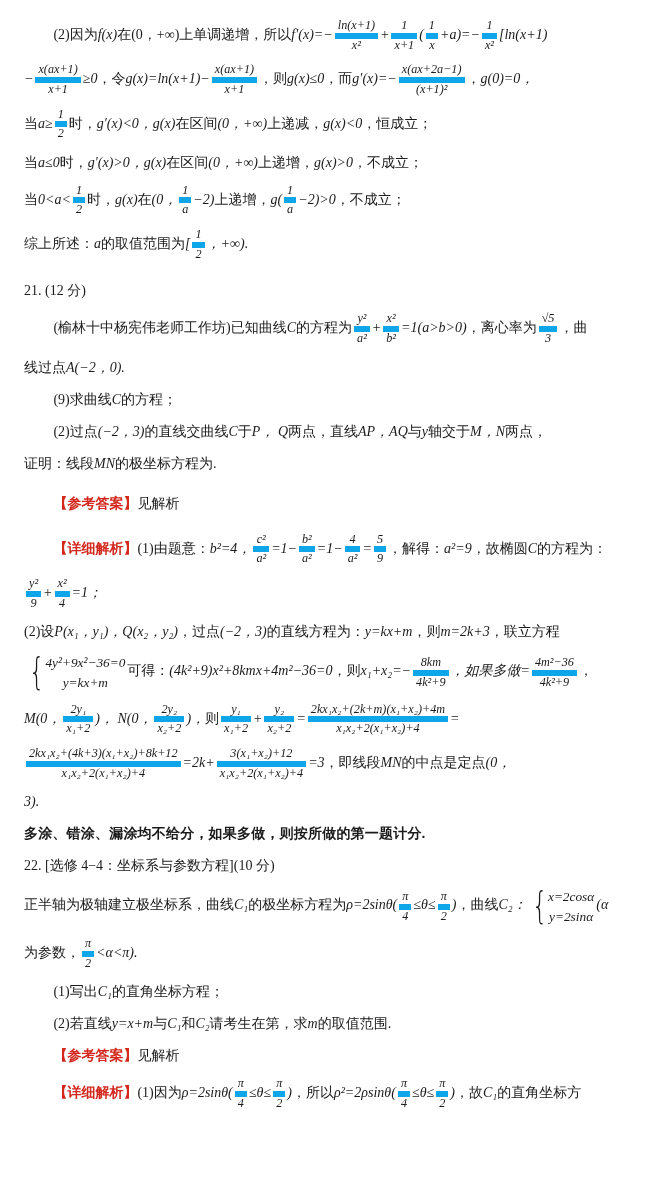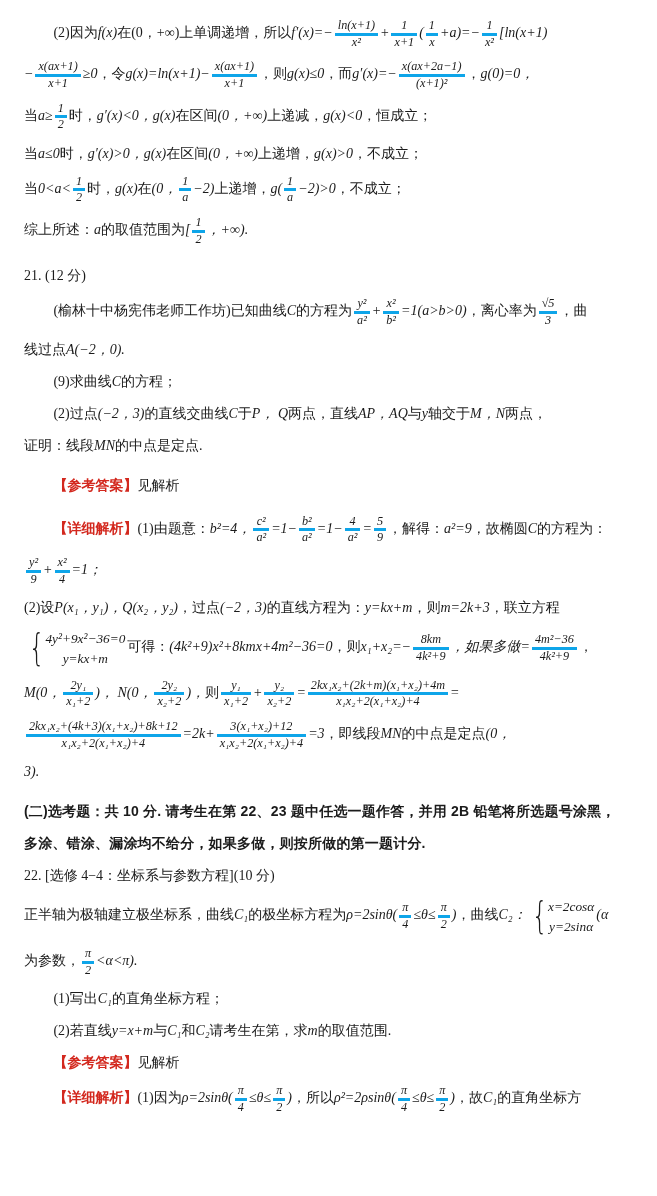--- a/index.html
+++ b/index.html
@@ -22,21 +22,21 @@
     letter-spacing:0.2px;
   }
   .line.gap{margin-top:19px;}
   .cjk{font-style:normal;}
   .math{font-style:italic;}
   .red{color:#d3281e;font-weight:bold;}
   .frac{
     display:inline-block;vertical-align:middle;text-align:center;
     font-size:0.87em;line-height:1.12;margin:0 2px;font-style:italic;
   }
-  .frac .num{display:block;padding:0 3px;border-bottom:3px solid #0ea5e9;}
+  .frac .num{display:block;padding:0 3px;border-bottom:6px solid #0ea5e9;}
   .frac .den{display:block;padding:0 3px;}
   .cases{display:inline-flex;align-items:center;vertical-align:middle;margin:0 2px;}
   .cases .brace{
     font-family:"DejaVu Sans",sans-serif;font-style:normal;font-weight:300;
     font-size:2.4em;line-height:0.95;transform:scale(0.75,1.1);margin-right:-2px;
   }
   .cases .rows{display:inline-flex;flex-direction:column;font-style:italic;font-size:0.95em;}
   .cases .rows .row{line-height:1.45;text-align:center;}
 </style>
 </head>
@@ -47,36 +47,35 @@
     <div class="line"><span class="math">−</span><span class="frac"><span class="num">x(ax+1)</span><span class="den">x+1</span></span><span class="math">≥0</span><span class="cjk">，令</span><span class="math">g(x)=ln(x+1)−</span><span class="frac"><span class="num">x(ax+1)</span><span class="den">x+1</span></span><span class="cjk">，则</span><span class="math">g(x)≤0</span><span class="cjk">，而</span><span class="math">g′(x)=−</span><span class="frac"><span class="num">x(ax+2a−1)</span><span class="den">(x+1)²</span></span><span class="cjk">，</span><span class="math">g(0)=0，</span></div>
     <div class="line"><span class="cjk">当</span><span class="math">a≥</span><span class="frac"><span class="num">1</span><span class="den">2</span></span><span class="cjk">时，</span><span class="math">g′(x)&lt;0，g(x)</span><span class="cjk">在区间</span><span class="math">(0，+∞)</span><span class="cjk">上递减，</span><span class="math">g(x)&lt;0</span><span class="cjk">，恒成立；</span></div>
     <div class="line"><span class="cjk">当</span><span class="math">a≤0</span><span class="cjk">时，</span><span class="math">g′(x)&gt;0，g(x)</span><span class="cjk">在区间</span><span class="math">(0，+∞)</span><span class="cjk">上递增，</span><span class="math">g(x)&gt;0</span><span class="cjk">，不成立；</span></div>
     <div class="line"><span class="cjk">当</span><span class="math">0&lt;a&lt;</span><span class="frac"><span class="num">1</span><span class="den">2</span></span><span class="cjk">时，</span><span class="math">g(x)</span><span class="cjk">在</span><span class="math">(0，</span><span class="frac"><span class="num">1</span><span class="den">a</span></span><span class="math">−2)</span><span class="cjk">上递增，</span><span class="math">g(</span><span class="frac"><span class="num">1</span><span class="den">a</span></span><span class="math">−2)&gt;0</span><span class="cjk">，不成立；</span></div>
     <div class="line"><span class="cjk">综上所述：</span><span class="math">a</span><span class="cjk">的取值范围为</span><span class="math">[</span><span class="frac"><span class="num">1</span><span class="den">2</span></span><span class="math">，+∞).</span></div>
     <div class="line gap"><span class="cjk">21. (12 分)</span></div>
     <div class="line indent"><span class="cjk">(榆林十中杨宪伟老师工作坊)已知曲线</span><span class="math">C</span><span class="cjk">的方程为</span><span class="frac"><span class="num">y²</span><span class="den">a²</span></span><span class="math">+</span><span class="frac"><span class="num">x²</span><span class="den">b²</span></span><span class="math">=1(a&gt;b&gt;0)</span><span class="cjk">，离心率为</span><span class="frac"><span class="num">√5</span><span class="den">3</span></span><span class="cjk">，曲</span></div>
     <div class="line"><span class="cjk">线过点</span><span class="math">A(−2，0).</span></div>
     <div class="line indent"><span class="cjk">(9)求曲线</span><span class="math">C</span><span class="cjk">的方程；</span></div>
     <div class="line indent"><span class="cjk">(2)过点</span><span class="math">(−2，3)</span><span class="cjk">的直线交曲线</span><span class="math">C</span><span class="cjk">于</span><span class="math">P， Q</span><span class="cjk">两点，直线</span><span class="math">AP，AQ</span><span class="cjk">与</span><span class="math">y</span><span class="cjk">轴交于</span><span class="math">M，N</span><span class="cjk">两点，</span></div>
-    <div class="line"><span class="cjk">证明：线段</span><span class="math">MN</span><span class="cjk">的中点是定点.</span></div>
+    <div class="line"><span class="cjk">证明：线段</span><span class="math">MN</span><span class="cjk">的极坐标方程为.</span></div>
     <div class="line indent gap"><span class="red" style="color: rgb(211, 40, 30);">【参考答案】</span><span class="cjk">见解析</span></div>
     <div class="line indent gap"><span class="red" style="color: rgb(211, 40, 30);">【详细解析】</span><span class="cjk">(1)由题意：</span><span class="math">b²=4，</span><span class="frac"><span class="num">c²</span><span class="den">a²</span></span><span class="math">=1−</span><span class="frac"><span class="num">b²</span><span class="den">a²</span></span><span class="math">=1−</span><span class="frac"><span class="num">4</span><span class="den">a²</span></span><span class="math">=</span><span class="frac"><span class="num">5</span><span class="den">9</span></span><span class="cjk">，解得：</span><span class="math">a²=9</span><span class="cjk">，故椭圆</span><span class="math">C</span><span class="cjk">的方程为：</span></div>
     <div class="line"><span class="frac"><span class="num">y²</span><span class="den">9</span></span><span class="math">+</span><span class="frac"><span class="num">x²</span><span class="den">4</span></span><span class="math">=1；</span></div>
     <div class="line"><span class="cjk">(2)设</span><span class="math">P(x₁，y₁)，Q(x₂，y₂)</span><span class="cjk">，过点</span><span class="math">(−2，3)</span><span class="cjk">的直线方程为：</span><span class="math">y=kx+m</span><span class="cjk">，则</span><span class="math">m=2k+3</span><span class="cjk">，联立方程</span></div>
     <div class="line"><span class="cases">
         <span class="brace">{</span>
         <span class="rows">
           <span class="row">4y²+9x²−36=0</span>
           <span class="row">y=kx+m</span>
         </span>
       </span><span class="cjk">可得：</span><span class="math">(4k²+9)x²+8kmx+4m²−36=0</span><span class="cjk">，则</span><span class="math">x₁+x₂=−</span><span class="frac"><span class="num">8km</span><span class="den">4k²+9</span></span><span class="math">，如果多做=</span><span class="frac"><span class="num">4m²−36</span><span class="den">4k²+9</span></span><span class="cjk">，</span></div>
     <div class="line"><span class="math">M(0，</span><span class="frac"><span class="num">2y₁</span><span class="den">x₁+2</span></span><span class="math">)， N(0，</span><span class="frac"><span class="num">2y₂</span><span class="den">x₂+2</span></span><span class="math">)，</span><span class="cjk">则</span><span class="frac"><span class="num">y₁</span><span class="den">x₁+2</span></span><span class="math">+</span><span class="frac"><span class="num">y₂</span><span class="den">x₂+2</span></span><span class="math">=</span><span class="frac"><span class="num">2kx₁x₂+(2k+m)(x₁+x₂)+4m</span><span class="den">x₁x₂+2(x₁+x₂)+4</span></span><span class="math">=</span></div>
     <div class="line"><span class="frac"><span class="num">2kx₁x₂+(4k+3)(x₁+x₂)+8k+12</span><span class="den">x₁x₂+2(x₁+x₂)+4</span></span><span class="math">=2k+</span><span class="frac"><span class="num">3(x₁+x₂)+12</span><span class="den">x₁x₂+2(x₁+x₂)+4</span></span><span class="math">=3</span><span class="cjk">，即线段</span><span class="math">MN</span><span class="cjk">的中点是定点</span><span class="math">(0，</span></div>
     <div class="line"><span class="math">3).</span></div>
-    <div class="line bold gap"><span class="cjk">(二)选考题：共 10 分. 请考生在第 22、23 题中任选一题作答，并用 2B 铅笔将所选题号涂黑，</span></div>
     <div class="line bold"><span class="cjk">多涂、错涂、漏涂均不给分，如果多做，则按所做的第一题计分.</span></div>
     <div class="line"><span class="cjk">22. [选修 4−4：坐标系与参数方程](10 分)</span></div>
     <div class="line"><span class="cjk">正半轴为极轴建立极坐标系，曲线</span><span class="math">C₁</span><span class="cjk">的极坐标方程为</span><span class="math">ρ=2sinθ(</span><span class="frac"><span class="num">π</span><span class="den">4</span></span><span class="math">≤θ≤</span><span class="frac"><span class="num">π</span><span class="den">2</span></span><span class="math">)</span><span class="cjk">，曲线</span><span class="math">C₂：</span><span class="cases">
         <span class="brace">{</span>
         <span class="rows">
           <span class="row">x=2cosα</span>
           <span class="row">y=2sinα</span>
         </span>
       </span><span class="math">(α</span></div>
     <div class="line"><span class="cjk">为参数，</span><span class="frac"><span class="num">π</span><span class="den">2</span></span><span class="math">&lt;α&lt;π).</span></div>

